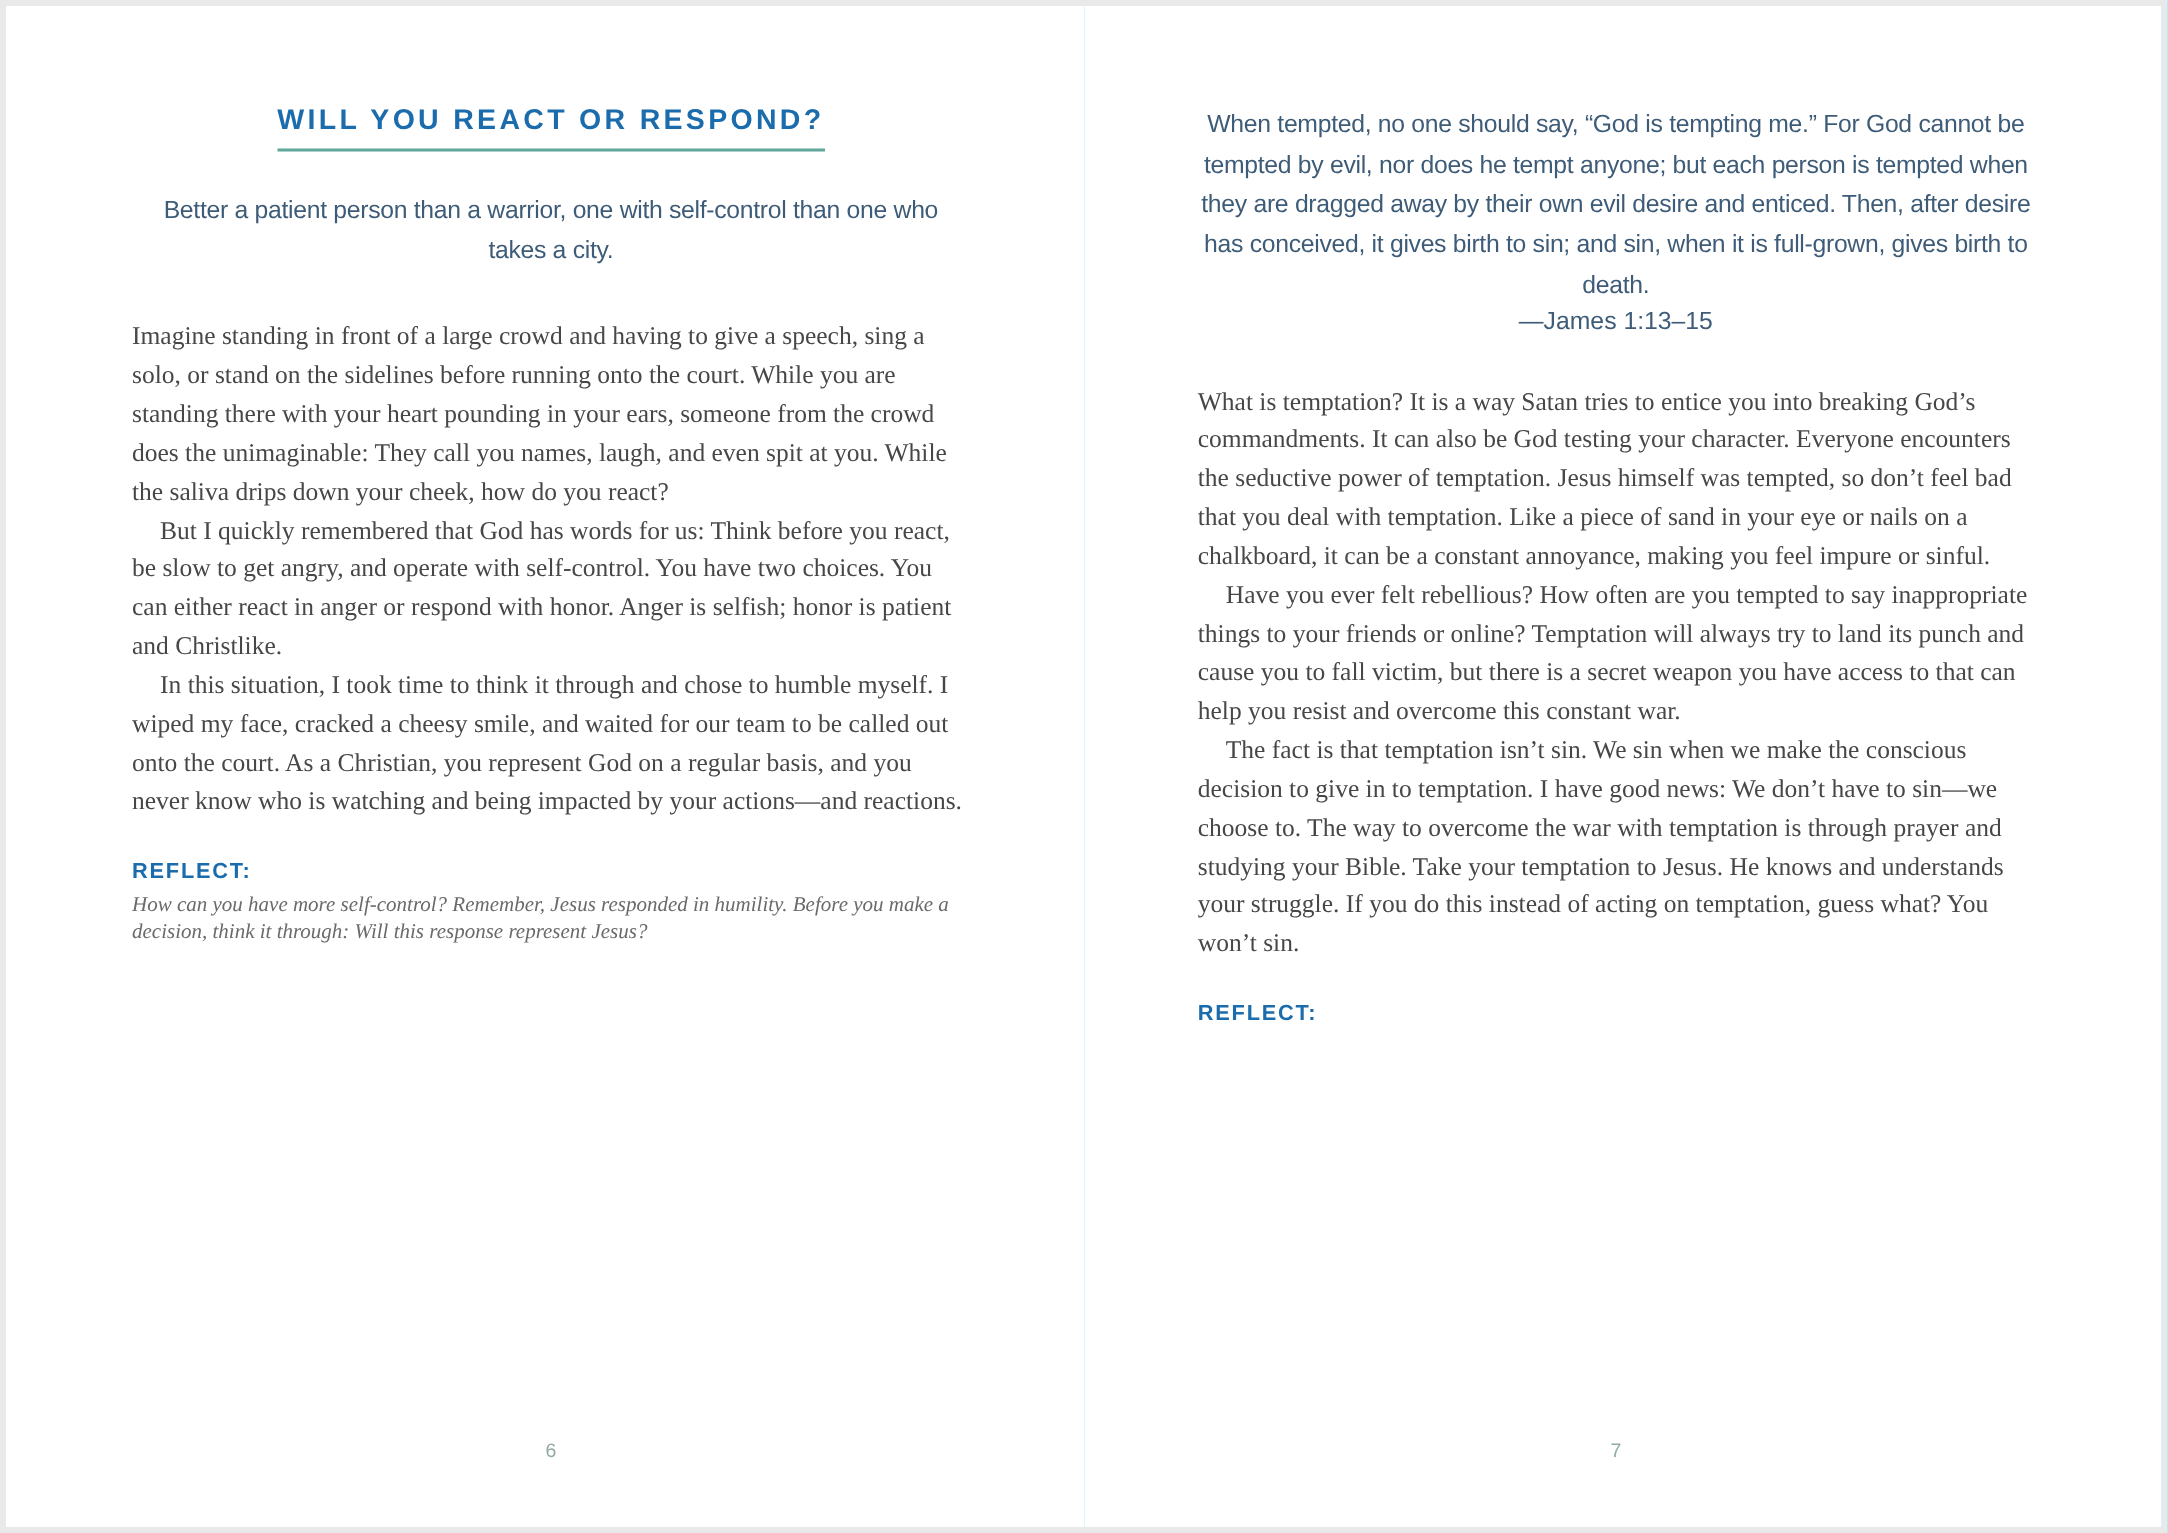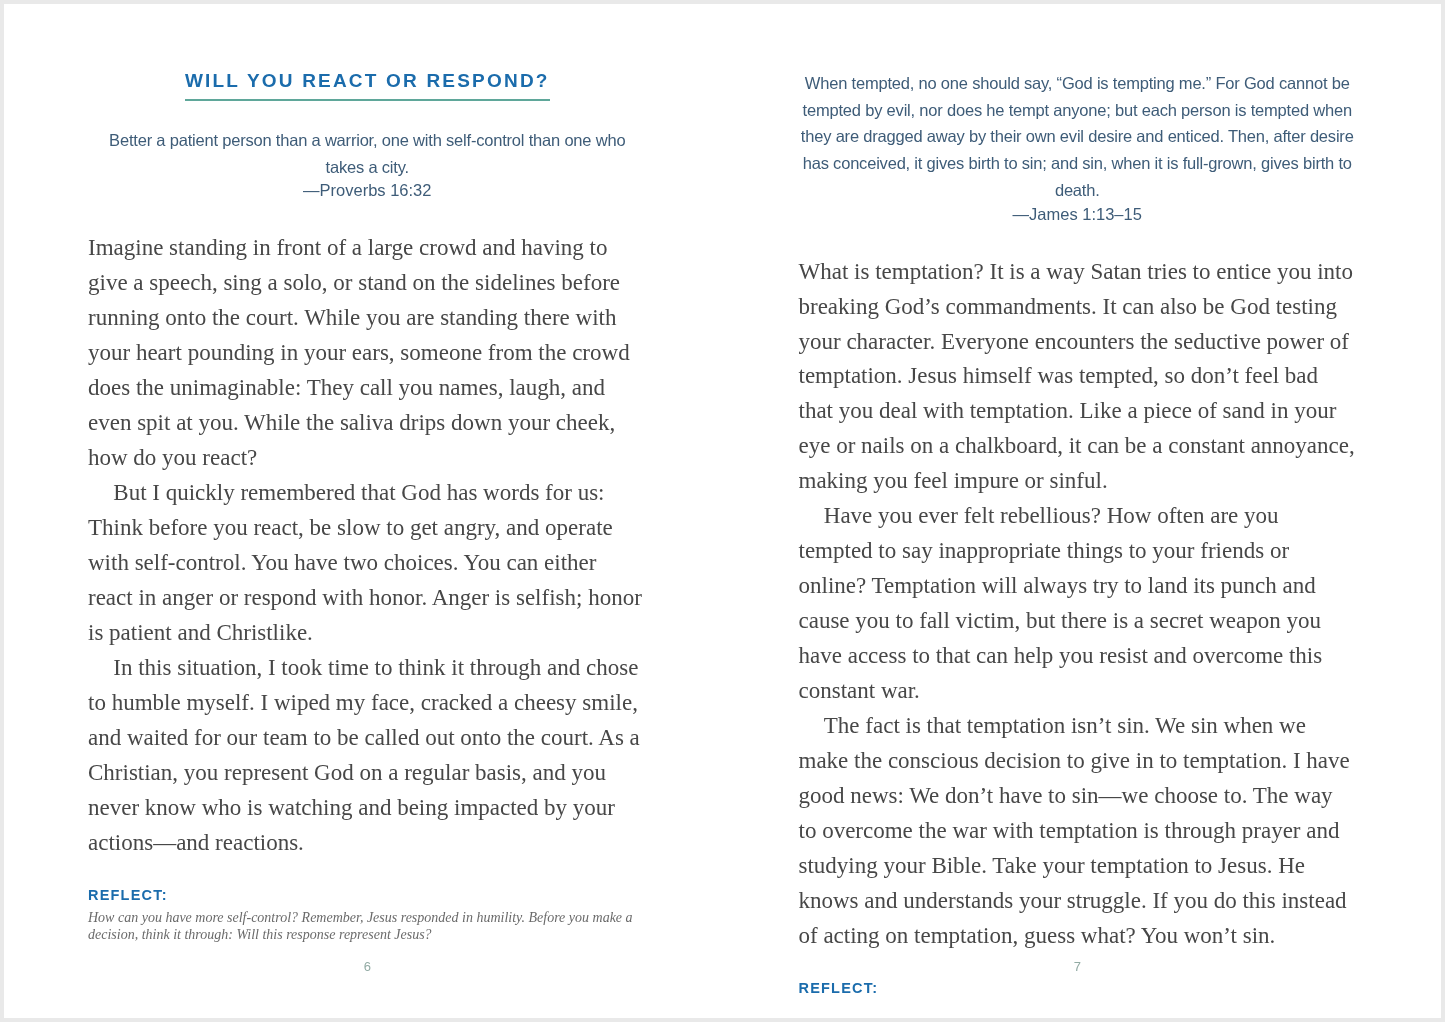--- a/index.html
+++ b/index.html
@@ -50,21 +50,21 @@
   }
   .attribution {
     font-family: "Liberation Sans", sans-serif;
     font-size: 16.5px;
     color: #3e5c78;
     text-align: center;
     margin-top: 1px;
   }
   .body-text {
     margin-top: 31px;
-    font-size: 23px;
+    font-size: 17px;
     line-height: 1.52;
     color: #474747;
   }
   .body-text p { text-indent: 0; }
   .body-text p + p { text-indent: 1.1em; }
   .reflect {
     margin-top: 26px;
   }
   .reflect-label {
     font-family: "Liberation Sans", sans-serif;
@@ -96,21 +96,20 @@
 <body>
 
 <div class="spread">
 
   <div class="page page-left">
     <div class="content">
       <div class="chapter-title-wrap">
         <span class="chapter-title">WILL YOU REACT OR RESPOND?</span>
       </div>
       <div class="epigraph">Better a patient person than a warrior, one with self-control than one who takes a city.</div>
-      <div class="attribution">—Proverbs 16:32</div>
       <div class="body-text">
         <p>Imagine standing in front of a large crowd and having to give a speech, sing a solo, or stand on the sidelines before running onto the court. While you are standing there with your heart pounding in your ears, someone from the crowd does the unimaginable: They call you names, laugh, and even spit at you. While the saliva drips down your cheek, how do you react?</p>
         <p>But I quickly remembered that God has words for us: Think before you react, be slow to get angry, and operate with self-control. You have two choices. You can either react in anger or respond with honor. Anger is selfish; honor is patient and Christlike.</p>
         <p>In this situation, I took time to think it through and chose to humble myself. I wiped my face, cracked a cheesy smile, and waited for our team to be called out onto the court. As a Christian, you represent God on a regular basis, and you never know who is watching and being impacted by your actions—and reactions.</p>
       </div>
       <div class="reflect">
         <div class="reflect-label">REFLECT:</div>
         <div class="reflect-text">How can you have more self-control? Remember, Jesus responded in humility. Before you make a decision, think it through: Will this response represent Jesus?</div>
       </div>
     </div>

